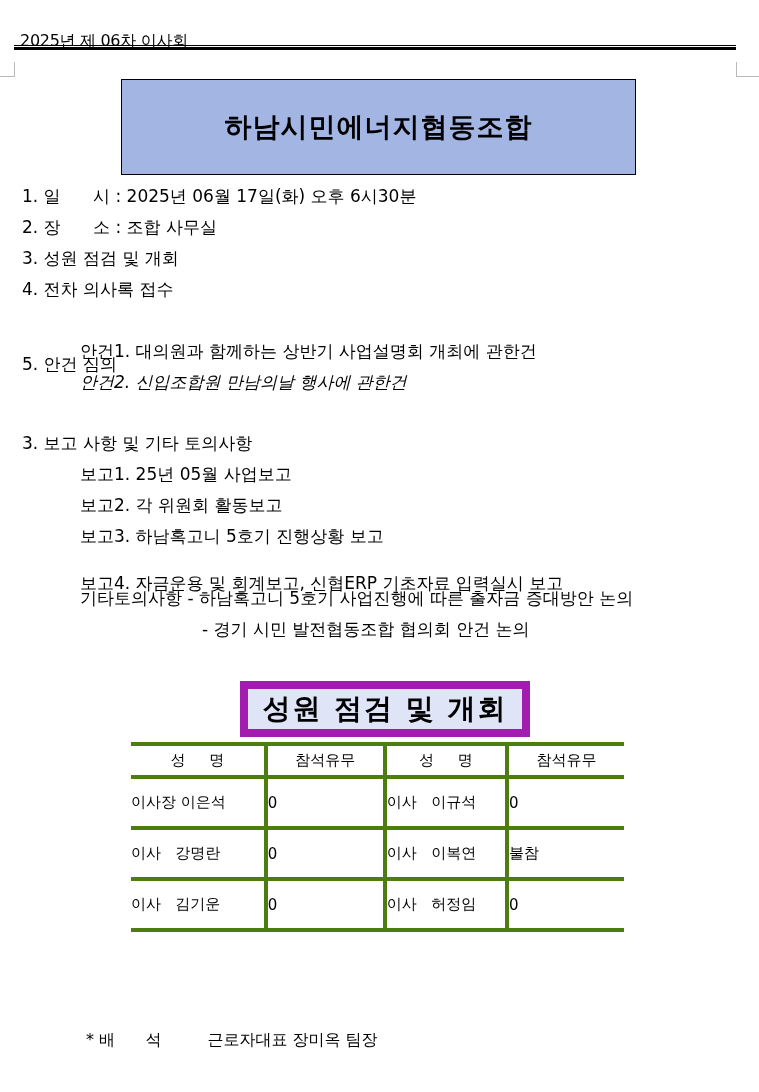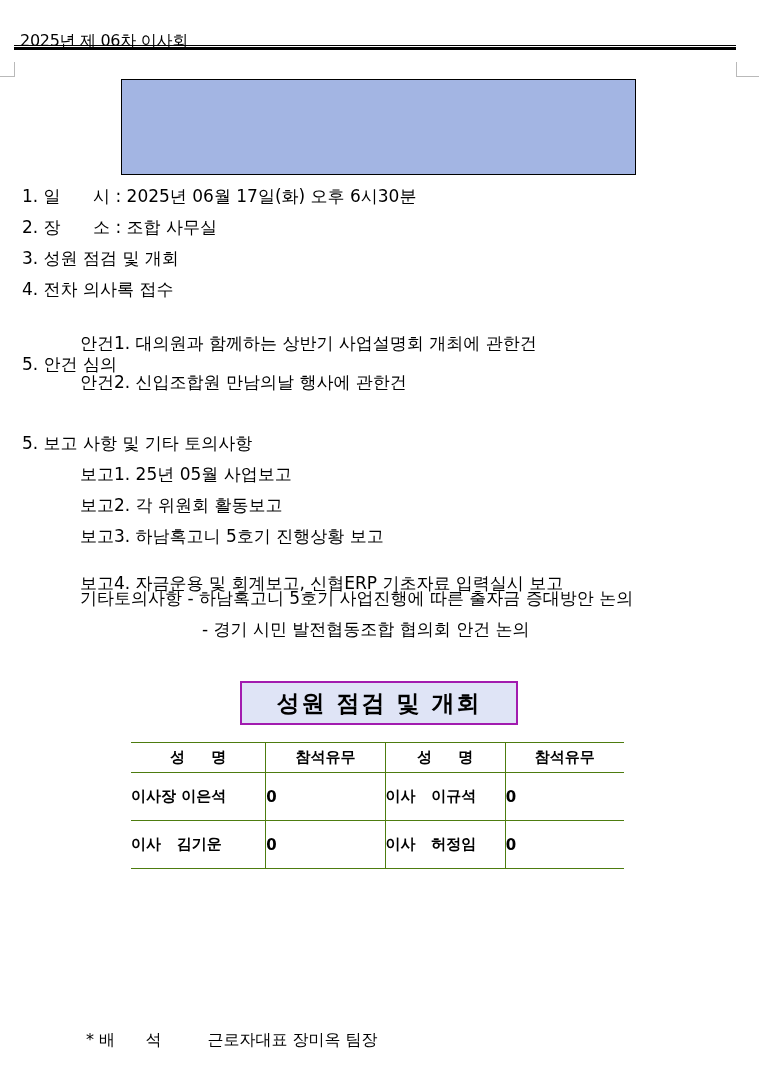--- a/index.html
+++ b/index.html
@@ -8,53 +8,54 @@
   .abs { position: absolute; }
   .header-text { left: 20px; top: 31px; font-size: 16px; text-decoration: underline; letter-spacing: -0.3px; }
   .rule-thin { left: 14px; top: 45px; width: 722px; height: 1px; background: #000; }
   .rule-thick { left: 14px; top: 47px; width: 722px; height: 3px; background: #000; }
   .corner-l { left: 0; top: 62px; width: 14px; height: 14px; border-right: 1px solid #b9b9b9; border-bottom: 1px solid #b9b9b9; }
   .corner-r { left: 736px; top: 62px; width: 22px; height: 14px; border-left: 1px solid #b9b9b9; border-bottom: 1px solid #b9b9b9; }
   .title-box { left: 121px; top: 79px; width: 513px; height: 94px; background: #a3b5e3; border: 1px solid #000;
                display: flex; flex-direction: column; align-items: center; justify-content: center; }
   .title-line { font-size: 27px; font-weight: bold; line-height: 40px; letter-spacing: 1px; }
   .line { font-size: 17px; white-space: pre; line-height: 22px; }
-  .section-box { left: 240px; top: 681px; width: 274px; height: 40px; background: #dfe4f6; border: 2px solid #a21caf;
-                 display: flex; align-items: center; justify-content: center; font-size: 23px; font-weight: bold; letter-spacing: 2px; }
+  .section-box { left: 240px; top: 681px; width: 274px; height: 40px; background: #dfe4f6; border: 8px solid #a21caf;
+                 display: flex; align-items: center; justify-content: center; font-size: 28px; font-weight: bold; letter-spacing: 2px; }
   table.att { position: absolute; left: 131px; top: 742px; width: 493px; border-collapse: collapse; font-size: 15px; }
-  table.att td, table.att th { border: 1px solid #4d7c0f; font-weight: bold; padding: 0; }
+  table.att td, table.att th { border: 4px solid #4d7c0f; font-weight: normal; padding: 0; }
   table.att tr > :first-child { border-left: none; }
   table.att tr > :last-child { border-right: none; }
   table.att th { height: 29px; }
   table.att td { height: 47px; }
   .c1 { width: 134px; } .c2 { width: 118px; } .c3 { width: 119px; } .c4 { width: 118px; }
   .name { white-space: pre; }
   .footnote { left: 86px; top: 1030px; font-size: 16px; white-space: pre; }
 </style>
 </head>
 <body>
 
 <div class="abs header-text">2025년 제 06차 이사회</div>
 <div class="abs rule-thin"></div>
 <div class="abs rule-thick"></div>
 <div class="abs corner-l"></div>
 <div class="abs corner-r"></div>
 
 <div class="abs title-box">
+  <div class="title-line">하남시민에너지협동조합</div>
 </div>
 
 <div class="abs line" style="left:22px; top:185px;">1. 일      시 : 2025년 06월 17일(화) 오후 6시30분</div>
 <div class="abs line" style="left:22px; top:216px;">2. 장      소 : 조합 사무실</div>
 <div class="abs line" style="left:22px; top:247px;">3. 성원 점검 및 개회</div>
 <div class="abs line" style="left:22px; top:278px;">4. 전차 의사록 접수</div>
 <div class="abs line" style="left:22px; top:309px;margin-top:44px;">5. 안건 심의</div>
-<div class="abs line" style="left:80px; top:332px;">안건1. 대의원과 함께하는 상반기 사업설명회 개최에 관한건</div>
-<div class="abs line" style="left:80px; top:371px;">안건2. 신입조합원 만남의날 행사에 관한건</div>
+<div class="abs line" style="left:80px; top:340px;">안건1. 대의원과 함께하는 상반기 사업설명회 개최에 관한건</div>
+<div class="abs line" style="left:80px; top:371px;font-style:italic;">안건2. 신입조합원 만남의날 행사에 관한건</div>
 
-<div class="abs line" style="left:22px; top:432px;">5. 보고 사항 및 기타 토의사항</div>
+<div class="abs line" style="left:22px; top:432px;">3. 보고 사항 및 기타 토의사항</div>
 <div class="abs line" style="left:80px; top:463px;">보고1. 25년 05월 사업보고</div>
 <div class="abs line" style="left:80px; top:494px;">보고2. 각 위원회 활동보고</div>
 <div class="abs line" style="left:80px; top:525px;">보고3. 하남혹고니 5호기 진행상황 보고</div>
 <div class="abs line" style="left:80px; top:556px;margin-top:16px;">보고4. 자금운용 및 회계보고, 신협ERP 기초자료 입력실시 보고</div>
 <div class="abs line" style="left:80px; top:587px;">기타토의사항 - 하남혹고니 5호기 사업진행에 따른 출자금 증대방안 논의</div>
 <div class="abs line" style="left:202px; top:618px;">- 경기 시민 발전협동조합 협의회 안건 논의</div>
 
 <div class="abs section-box">성원 점검 및 개회</div>
 
 <table class="att">
@@ -65,20 +66,26 @@
     <th class="c3 name">성     명</th>
     <th class="c4">참석유무</th>
   </tr>
   <tr>
     <td class="name">이사장 이은석</td>
     <td>0</td>
     <td class="name">이사   이규석</td>
     <td>0</td>
   </tr>
   <tr>
+    <td class="name">이사   강명란</td>
+    <td>0</td>
+    <td class="name">이사   이복연</td>
+    <td>불참</td>
+  </tr>
+  <tr>
     <td class="name">이사   김기운</td>
     <td>0</td>
     <td class="name">이사   허정임</td>
     <td>0</td>
   </tr>
 </tbody>
   </table>
 
 <div class="abs footnote">* 배      석         근로자대표 장미옥 팀장</div>
 

